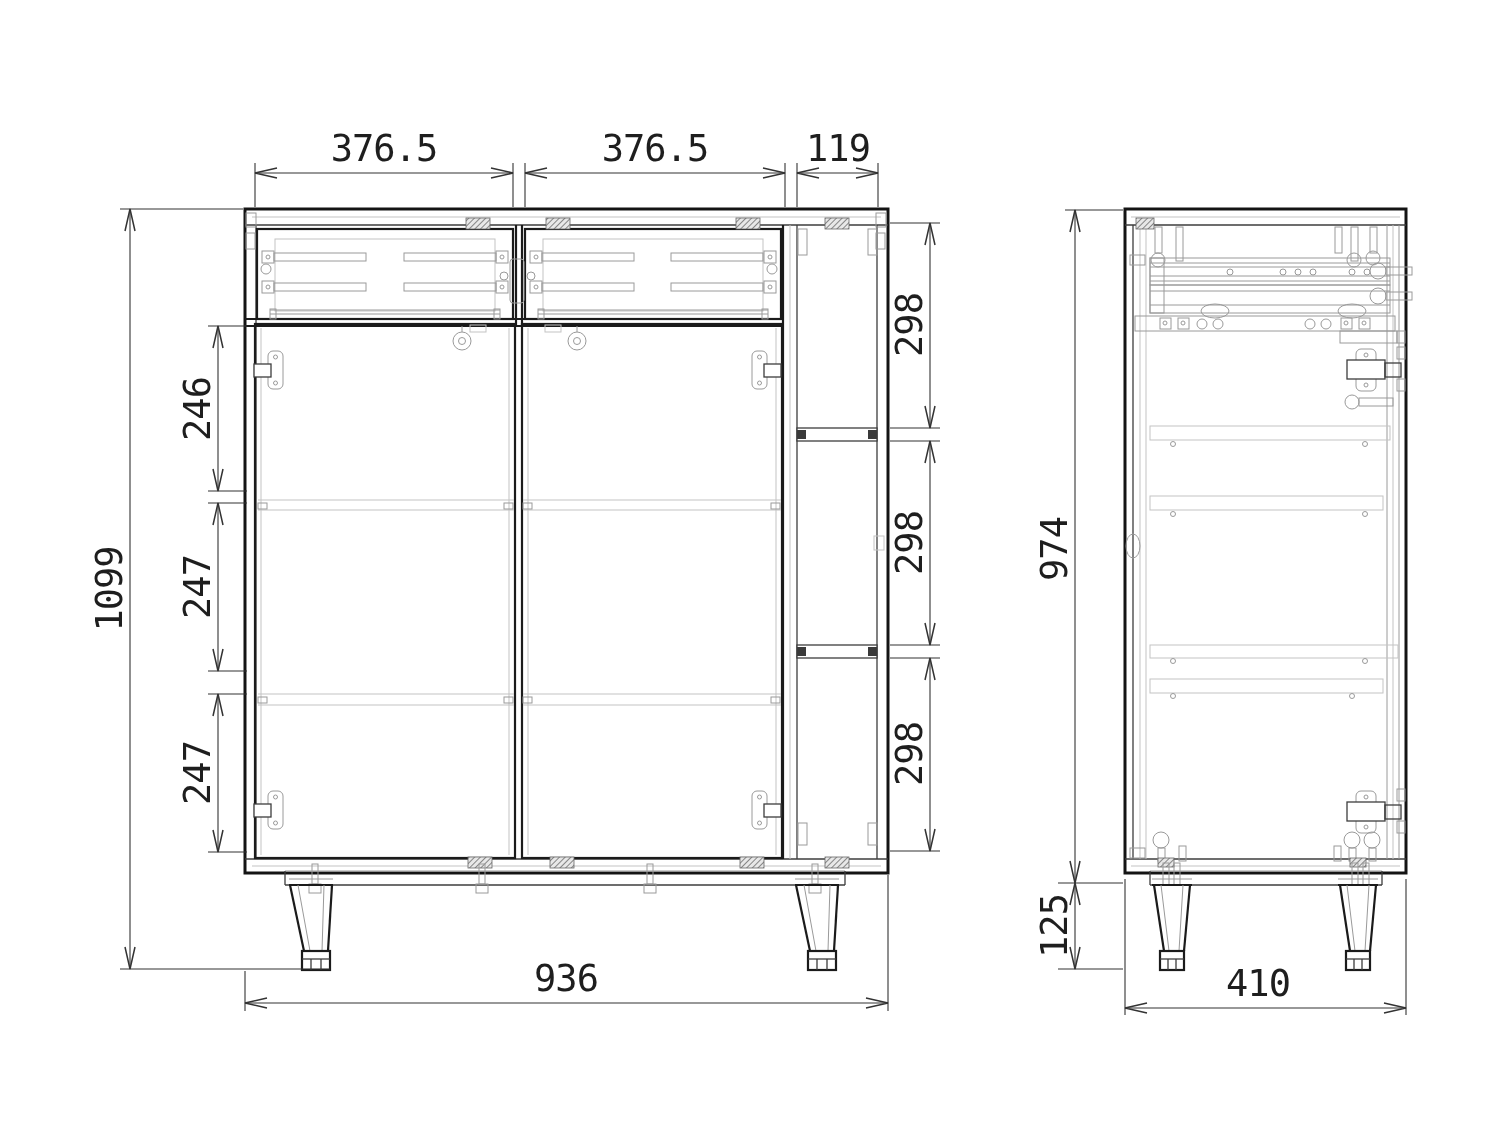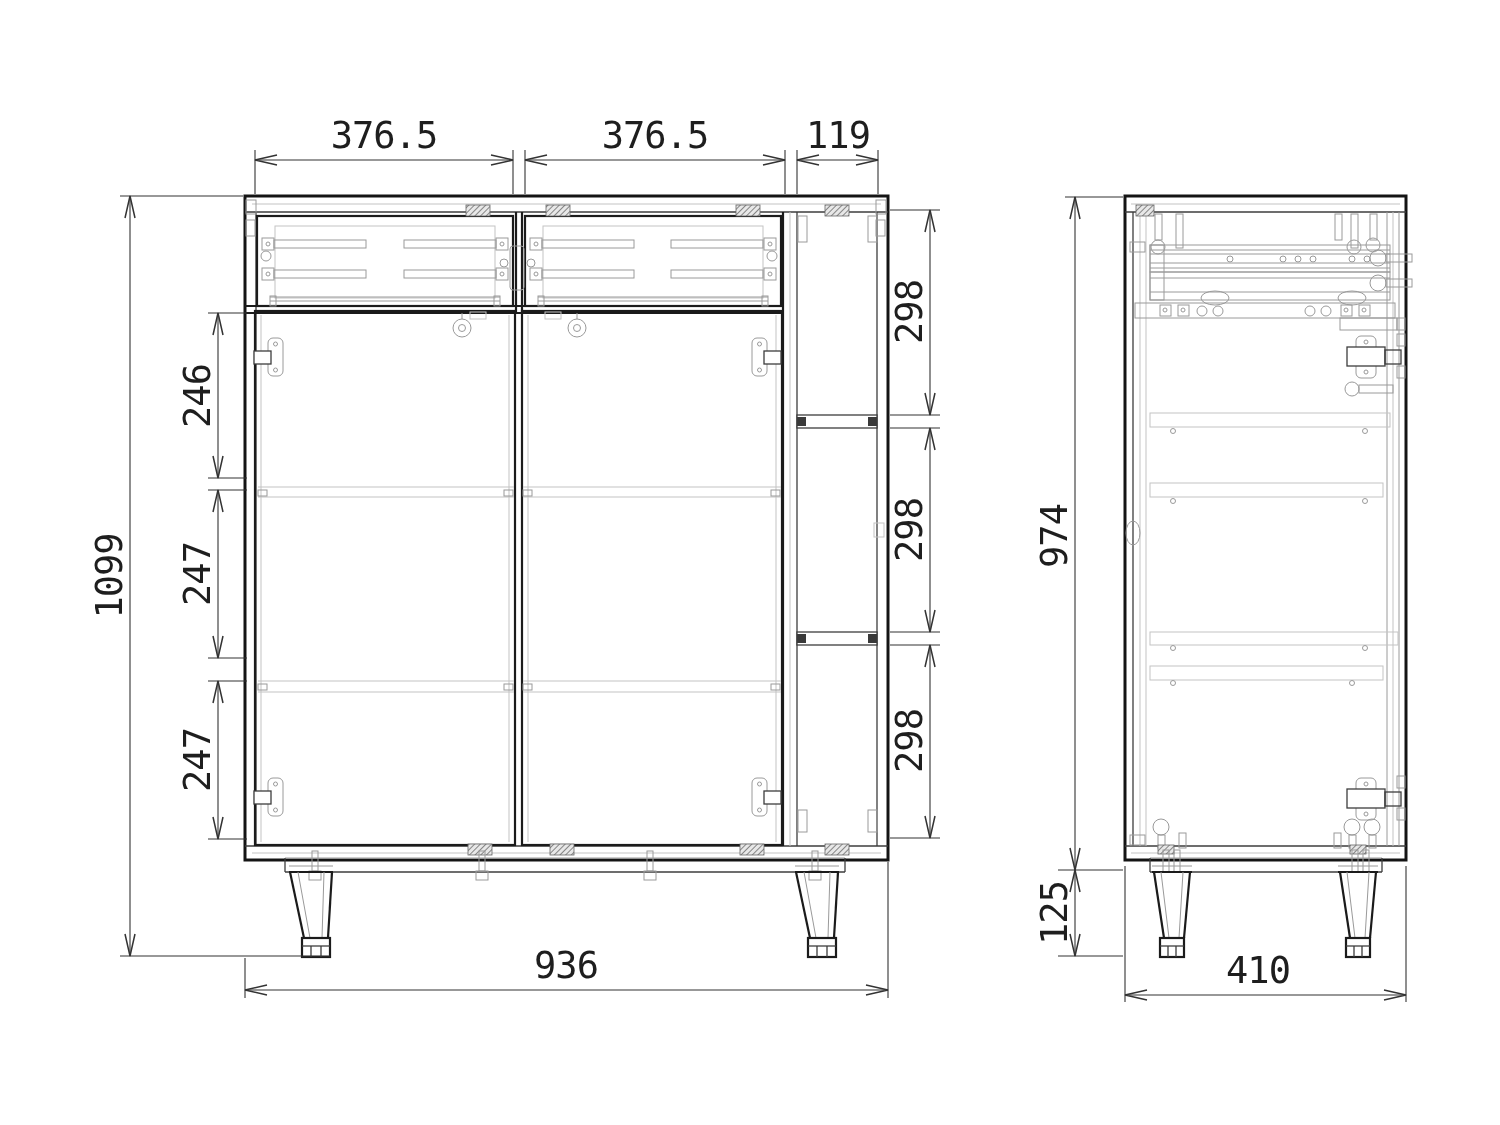--- a/index.html
+++ b/index.html
@@ -1,16 +1,16 @@
 <!DOCTYPE html>
 <html><head>
 <meta charset="utf-8">
 <style>
   html,body { margin:0; padding:0; background:#ffffff; }
-  .page { width:1500px; height:1031px; background:#fff; position:relative; }
+  .page { width:1500px; height:1031px; background:#fff; position:relative;margin-top:13px; }
   svg { display:block; }
   
   .b  { stroke:#141414; stroke-width:3;   fill:none; }
   .b2 { stroke:#1b1b1b; stroke-width:2.2; fill:none; }
   .m  { stroke:#3d3d3d; stroke-width:1.3; fill:none; }
   .l  { stroke:#9a9a9a; stroke-width:1;   fill:none; }
   .ll { stroke:#c3c3c3; stroke-width:1;   fill:none; }
   .d  { stroke:#333333; stroke-width:1.1; fill:none; }
   .wf { fill:#ffffff; }
   .pad { fill:#3a3a3a; stroke:none; }

